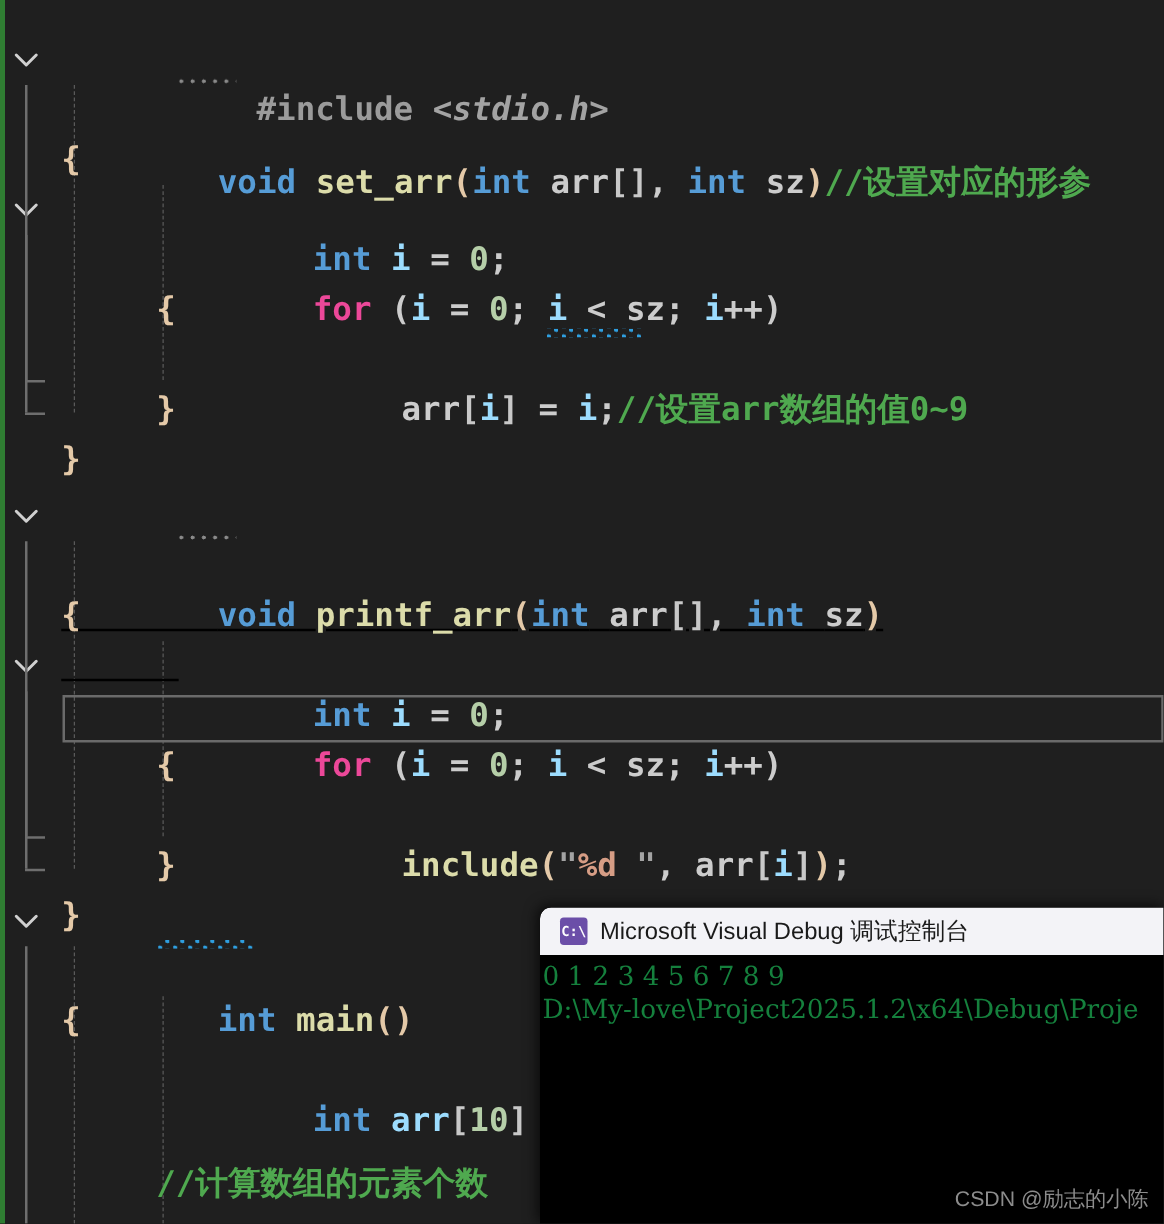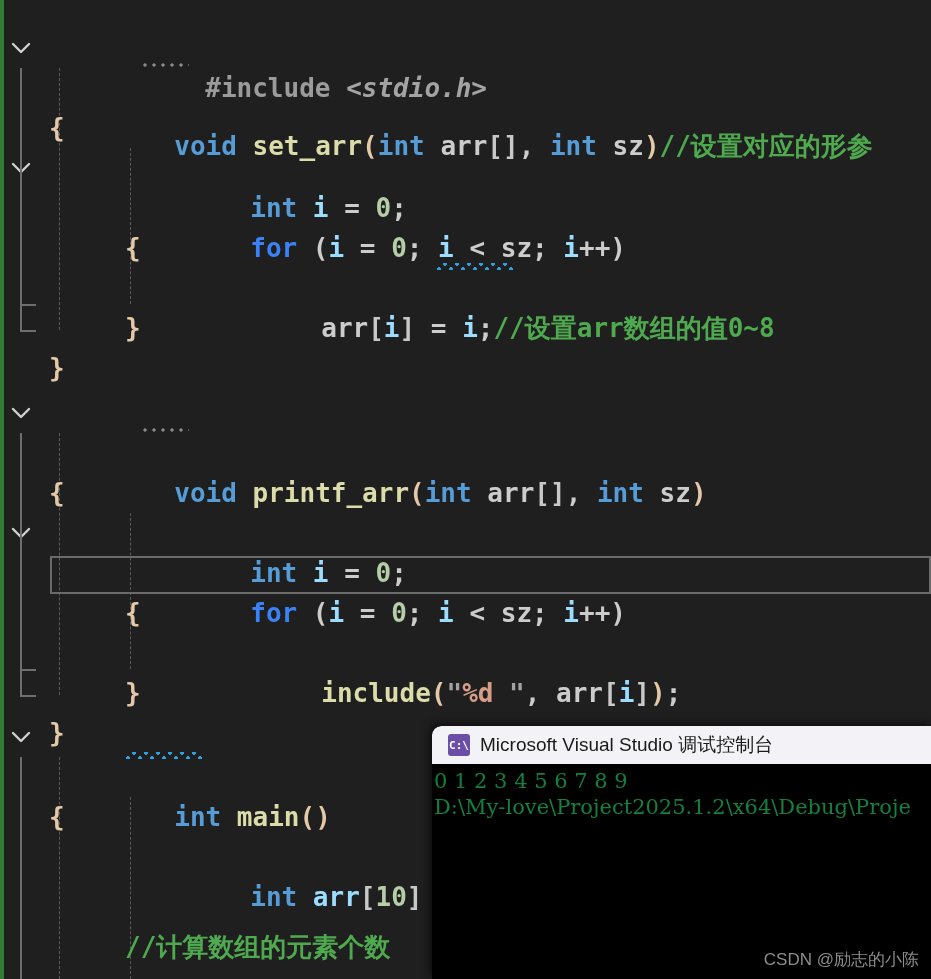--- a/index.html
+++ b/index.html
@@ -17,21 +17,21 @@
   .editor{position:absolute;left:0;top:0;width:931px;height:979px;}
 
   .line{
     position:absolute;left:0;right:0;height:40px;line-height:40px;
     white-space:pre;font-size:26px;letter-spacing:0px;
   }
   .code{position:absolute;left:0;white-space:pre;}
 
   
   .kw      {color:#569cd6;}        
-  .kw2     {color:#3b82f6;}        
+  .kw2     {color:#ec4899;}        
   .fn      {color:#dcdcaa;}        
   .id      {color:#9cdcfe;}        
   .plain   {color:#cccccc;}        
   .num     {color:#b5cea8;}        
   .str     {color:#a3a3a3;font-style:italic;}        
   .cmt     {color:#4fa94f;}        
   .pp      {color:#9b9b9b;}        
   .brace   {color:#e4c9a8;}        
   .brack   {color:#c8c8c8;}        
   .fmt     {color:#d69d85;}        
@@ -196,35 +196,35 @@
         <span class="kw2">for</span><span class="plain"> (</span><span class="id">i</span><span class="plain"> = </span><span class="num">0</span><span class="plain">; </span><span class="id">i</span><span class="plain"> &lt; </span><span class="plain">sz</span><span class="plain">; </span><span class="id">i</span><span class="plain">++)</span>
       </span>
     </div>
 
     <div class="line" style="top:188px;">
       <span class="code bold brace" style="left:125px;">{</span>
     </div>
 
     <div class="line" style="top:228px;">
       <span class="code bold" style="left:196px;">
-        <span class="plain">arr</span><span class="brack">[</span><span class="id">i</span><span class="brack">]</span><span class="plain"> = </span><span class="id">i</span><span class="plain">;</span><span class="cmt">//设置arr数组的值0~8</span>
+        <span class="plain">arr</span><span class="brack">[</span><span class="id">i</span><span class="brack">]</span><span class="plain"> = </span><span class="id">i</span><span class="plain">;</span><span class="cmt">//设置arr数组的值0~9</span>
       </span>
     </div>
     <div class="squiggle" style="left:436px;top:263px;width:78px;"></div>
 
     <div class="line" style="top:268px;">
       <span class="code bold brace" style="left:125px;">}</span>
     </div>
 
     <div class="line" style="top:308px;">
       <span class="code bold brace" style="left:49px;">}</span>
     </div>
 
     <div class="line" style="top:393px;">
-      <span class="code bold" style="left:49px;">
+      <span class="code bold" style="left:49px;text-decoration:underline;">
         <span class="kw">void</span><span class="plain"> </span><span class="fn">printf_arr</span><span class="brace">(</span><span class="kw">int</span><span class="plain"> </span><span class="plain">arr</span><span class="brack">[]</span><span class="plain">, </span><span class="kw">int</span><span class="plain"> </span><span class="plain">sz</span><span class="brace">)</span>
       </span>
     </div>
     <div class="dotted-underline" style="left:143px;top:428px;width:46px;"></div>
 
     <div class="line" style="top:433px;">
       <span class="code bold brace" style="left:49px;">{</span>
     </div>
 
     <div class="line" style="top:473px;">
@@ -284,21 +284,21 @@
       </span>
     </div>
 
   </div>
 
   <div class="console">
     <div class="console-title">
       <div class="console-icon">
         <span>C:\</span>
       </div>
-      <div class="console-title-text">Microsoft Visual Studio 调试控制台</div>
+      <div class="console-title-text">Microsoft Visual Debug 调试控制台</div>
     </div>
     <div class="console-body">
       <div class="console-line">0 1 2 3 4 5 6 7 8 9</div>
       <div class="console-line">D:\My-love\Project2025.1.2\x64\Debug\Proje</div>
     </div>
   </div>
 
   <div class="watermark">CSDN @励志的小陈</div>
 
 </div>

